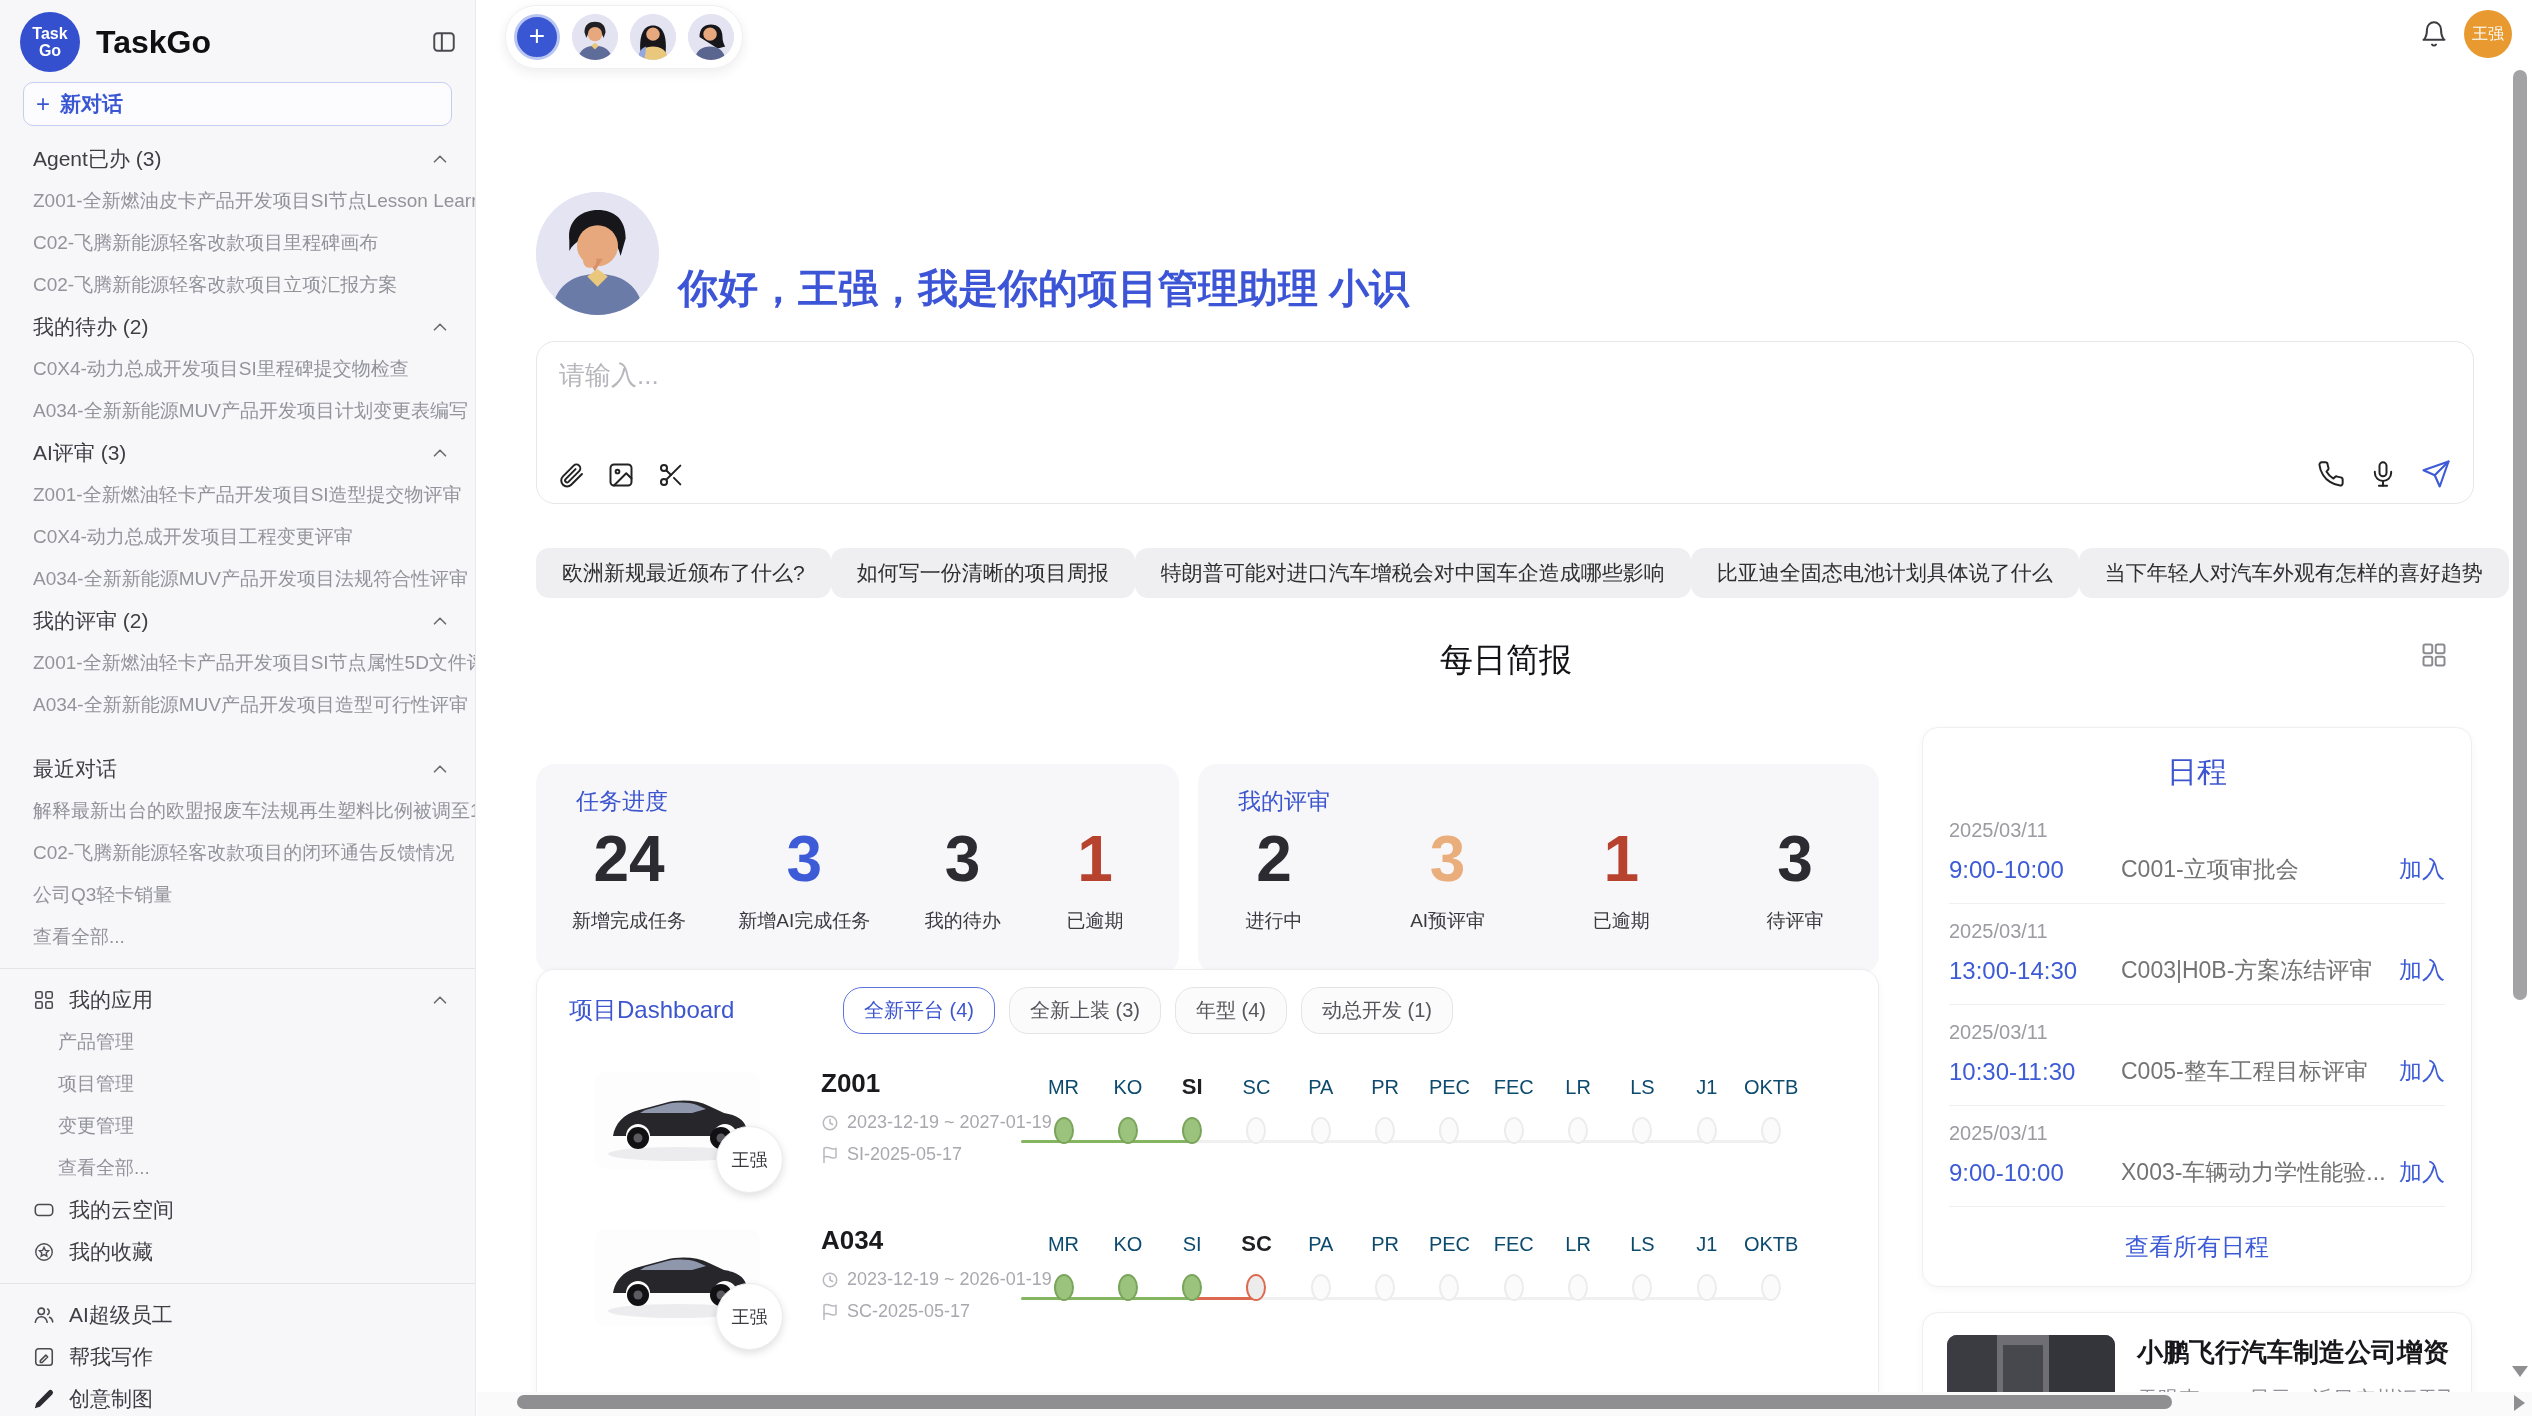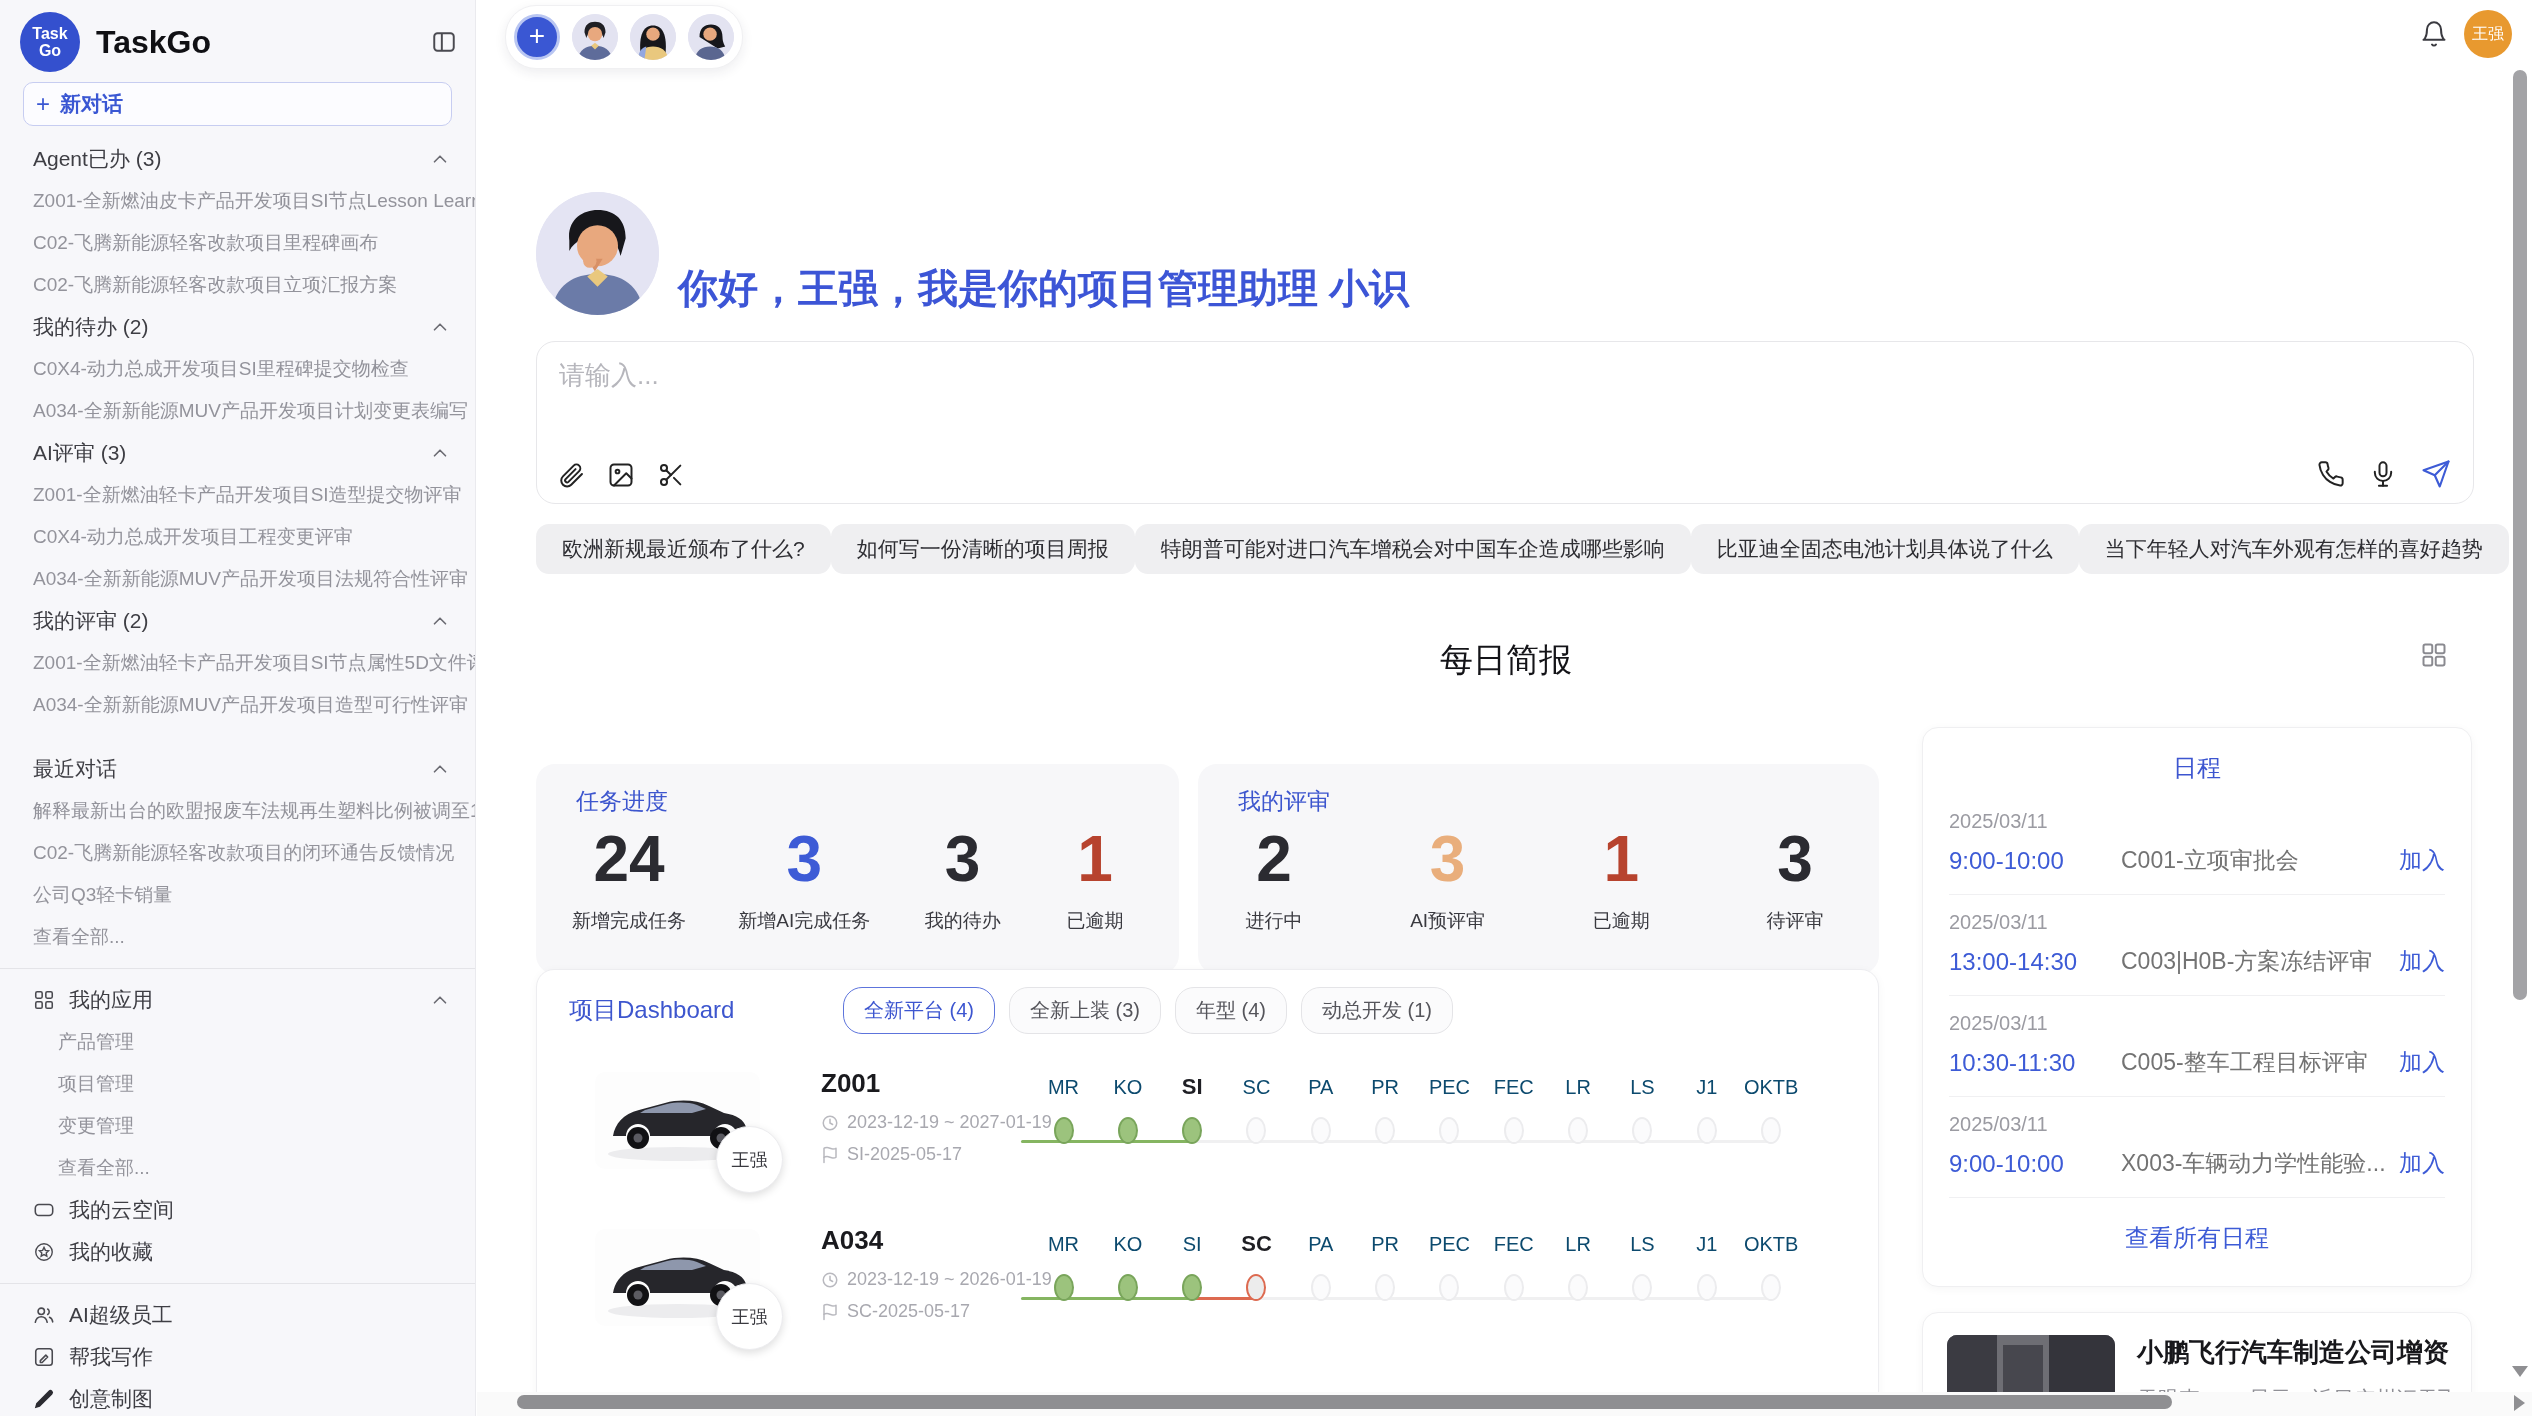--- a/index.html
+++ b/index.html
@@ -50,21 +50,21 @@
   
   .input-card{position:absolute;left:536px;top:341px;width:1938px;height:163px;box-sizing:border-box;
               border:1px solid #E7E7EA;border-radius:19px;background:#fff;}
   .input-card textarea{position:absolute;left:20px;top:14px;width:1700px;height:70px;border:none;
               outline:none;resize:none;font-family:inherit;font-size:26px;color:#14532d;background:transparent;}
   .input-card textarea::placeholder{color:#B6B6BC;}
   .in-icons-left{position:absolute;left:20px;bottom:14px;display:flex;gap:22px;align-items:center;}
   .in-icons-right{position:absolute;right:22px;bottom:14px;display:flex;gap:24px;align-items:center;}
   .icon-btn{cursor:pointer;}
   
-  .chips{position:absolute;left:536px;top:524px;width:1940px;display:flex;justify-content:space-between;}
+  .chips{position:absolute;left:536px;top:548px;width:1940px;display:flex;justify-content:space-between;}
   .chip{height:50px;border-radius:13px;background:#EFEFF1;color:#2E2E33;font-size:21px;
         display:flex;align-items:center;padding:0 26px;white-space:nowrap;cursor:pointer;}
   
   .briefing-head{position:absolute;left:536px;top:638px;width:1940px;text-align:center;}
   .briefing-head .t{font-size:33px;font-weight:400;color:#141418;}
   .briefing-grid-icon{position:absolute;right:28px;top:3px;cursor:pointer;}
   
   .stat-card{position:absolute;top:764px;height:210px;background:#F7F7F9;border-radius:19px;box-sizing:border-box;}
   .stat-card.c1{left:536px;width:643px;}
   .stat-card.c2{left:1198px;width:681px;}
@@ -96,21 +96,21 @@
   .ms-col{position:absolute;top:14px;width:65px;text-align:center;}
   .ms-lbl{font-size:20px;color:#0c4a6e;height:28px;line-height:28px;white-space:nowrap;}
   .ms-lbl.active{color:#1F1F24;font-weight:700;font-size:22px;}
   .ms-node{margin:16px auto 0 auto;width:20px;height:27px;border-radius:50%;box-sizing:border-box;
            background:#FBFBFC;border:2px solid #ECECEE;}
   .ms-node.done{background:#9CC37D;border-color:#79A55B;}
   .ms-node.overdue{background:#ECECEC;border-color:#DD6A50;}
   
   .sched-card{position:absolute;left:1922px;top:727px;width:550px;height:560px;background:#fff;
               border:1px solid #EFEFF1;border-radius:16px;box-shadow:0 2px 10px rgba(0,0,0,.04);box-sizing:border-box;}
-  .sched-title{text-align:center;margin-top:24px;font-size:24px;color:#3D56D0;}
+  .sched-title{text-align:center;margin-top:24px;font-size:30px;color:#3D56D0;}
   .sched-events{margin:10px 26px 0 26px;}
   .sched-ev{padding:16px 0 18px 0;border-bottom:1px solid #F0F0F2;}
   .sched-date{font-size:20px;color:#9B9BA2;}
   .sched-row{display:flex;align-items:center;margin-top:12px;}
   .sched-time{width:172px;font-size:24px;color:#3D5BD6;flex:none;}
   .sched-name{flex:1;font-size:23px;color:#737373;white-space:nowrap;overflow:hidden;}
   .sched-join{flex:none;font-size:23px;color:#3D5BD6;cursor:pointer;}
   .sched-viewall{text-align:center;margin-top:24px;font-size:24px;color:#3D5BD6;cursor:pointer;}
   
   .news-card{position:absolute;left:1922px;top:1312px;width:550px;height:220px;background:#fff;

